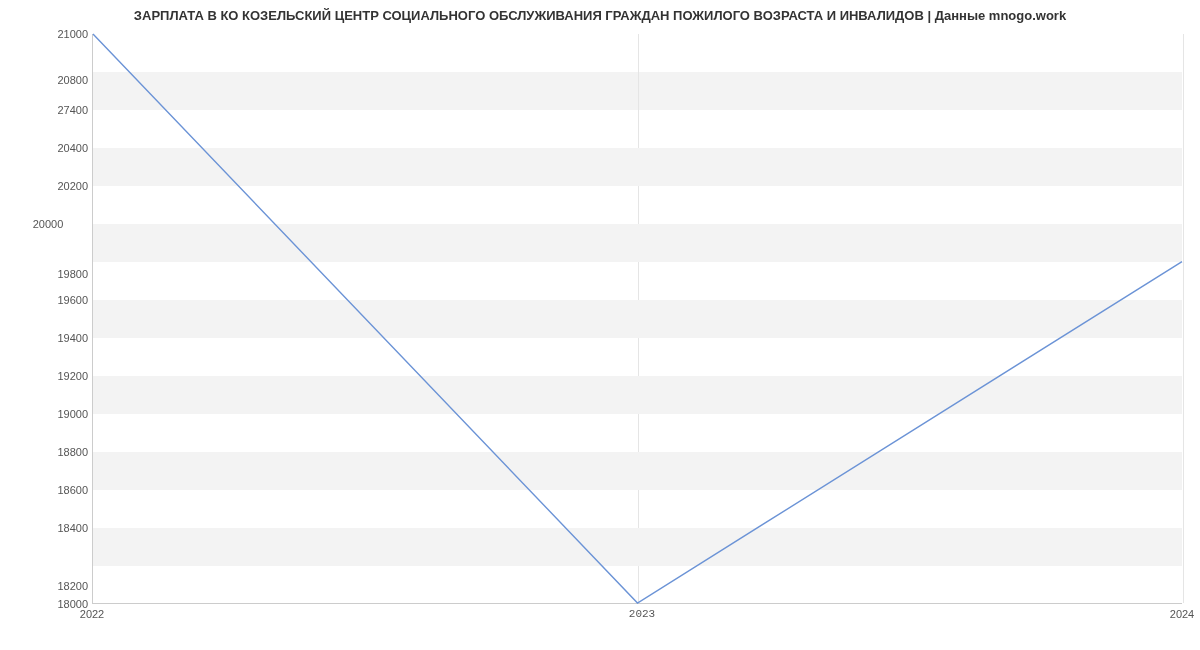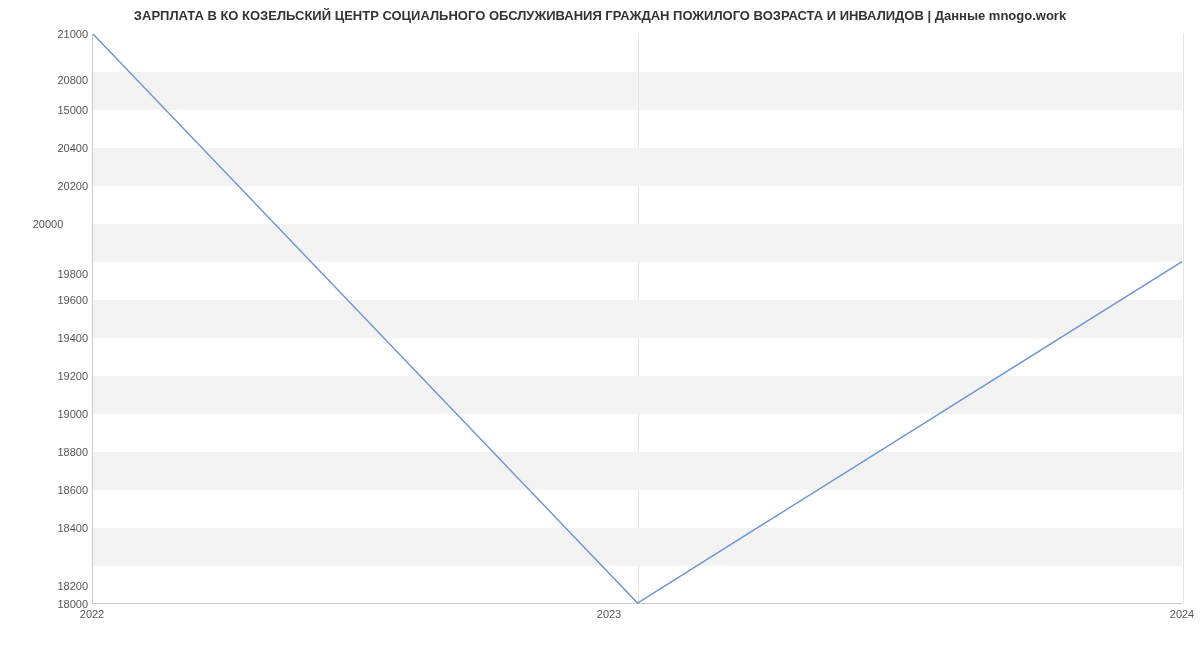--- a/index.html
+++ b/index.html
@@ -85,31 +85,31 @@
       <div class="band" style="top: 190px; height: 38px;"></div>
       <div class="band" style="top: 266px; height: 38px;"></div>
       <div class="band" style="top: 342px; height: 38px;"></div>
       <div class="band" style="top: 418px; height: 38px;"></div>
       <div class="band" style="top: 494px; height: 38px;"></div>
     <svg class="line" id="line-svg" preserveAspectRatio="none" viewBox="0 0 1090 570">
         <path d="M0 0 L545 570 L1090 228" fill="none" stroke="#6b93d6" stroke-width="1.4" vector-effect="non-scaling-stroke"></path>
       </svg>
   </div>
 <div class="tick-x" style="left: 92px;">2022</div>
-    <div class="tick-x" style="left: 609px;">2023</div>
+    <div class="tick-x" style="left: 642px; font-family: Liberation Mono, monospace;">2023</div>
     <div class="tick-x" style="left: 1182px;">2024</div>
     <div class="tick-y" style="top: 604px;">18000</div>
     <div class="tick-y" style="top: 566px; margin-top: 20px;">18200</div>
     <div class="tick-y" style="top: 528px;">18400</div>
     <div class="tick-y" style="top: 490px;">18600</div>
     <div class="tick-y" style="top: 452px;">18800</div>
     <div class="tick-y" style="top: 414px;">19000</div>
     <div class="tick-y" style="top: 376px;">19200</div>
     <div class="tick-y" style="top: 338px;">19400</div>
     <div class="tick-y" style="top: 300px;">19600</div>
     <div class="tick-y" style="top: 262px; margin-top: 12px;">19800</div>
     <div class="tick-y" style="top: 224px; text-align: center;">20000</div>
     <div class="tick-y" style="top: 186px;">20200</div>
     <div class="tick-y" style="top: 148px;">20400</div>
-    <div class="tick-y" style="top: 110px;">15000</div>
+    <div class="tick-y" style="top: 110px;">27400</div>
     <div class="tick-y" style="top: 80px;">20800</div>
     <div class="tick-y" style="top: 34px;">21000</div>
   </div>
 
 </body></html>

